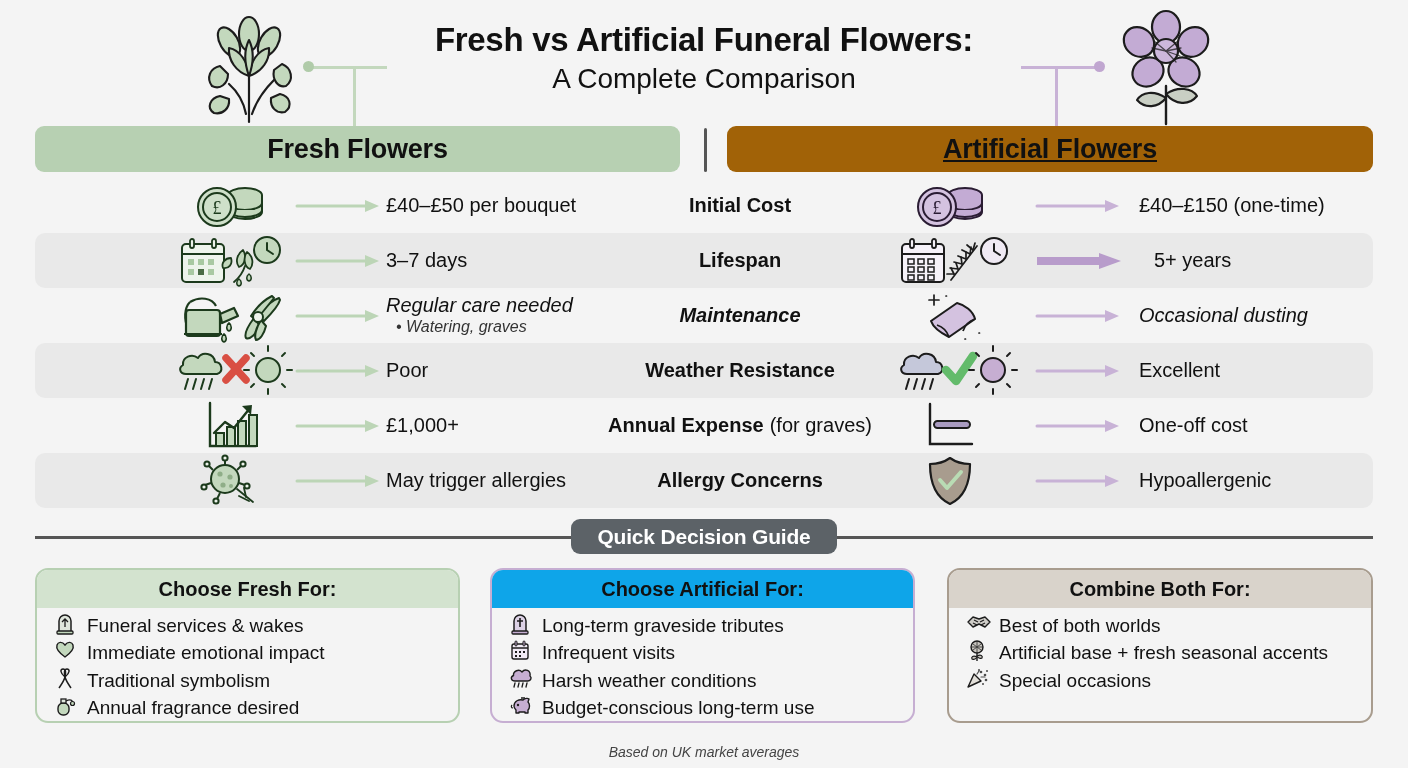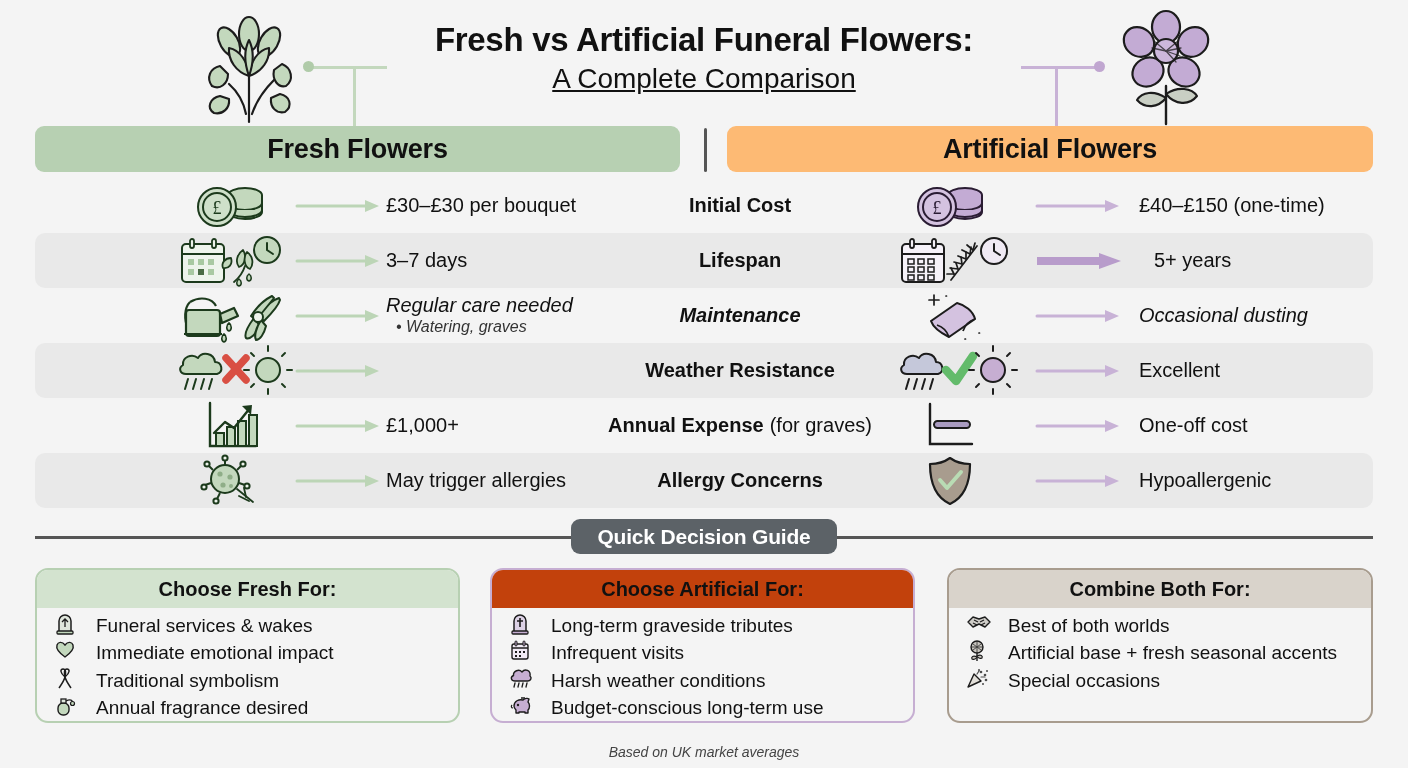--- a/index.html
+++ b/index.html
@@ -16,40 +16,40 @@
   
   .hdr-title-wrap{
     position:absolute; left:330px; top:22px; width:748px;
     text-align:center;
   }
   .hdr-title{
     font-size:33px; font-weight:bold; letter-spacing:-0.3px; color:#111;
     line-height:1.12;
   }
   .hdr-sub{
-    font-size:28px; font-weight:normal; color:#111; line-height:1.25; margin-top:2px;text-decoration:underline;
+    font-size:28px; font-weight:normal; color:#111; line-height:1.25; margin-top:2px;
   }
 
   
   .conn{ position:absolute; }
   .conn-h{ height:3px; }
   .conn-v{ width:3px; }
   .conn-dot{ position:absolute; width:11px; height:11px; border-radius:50%; }
 
   
   .art{ position:absolute; }
 
   
   .colbar{
     position:absolute; top:126px; height:46px; border-radius:9px;
     display:flex; align-items:center; justify-content:center;
   }
   .colbar span{ font-size:27px; font-weight:bold; color:#111; letter-spacing:-0.2px;}
   #bar-fresh{ left:35px; width:645px; background:#b7d0b2; }
-  #bar-art{ left:727px; width:646px; background:#fdba74; }
+  #bar-art{ left:727px; width:646px; background:#a16207;text-decoration:underline; }
   #center-div{
     position:absolute; left:704px; top:128px; width:3px; height:44px;
     background:#555; border-radius:2px;
   }
 
   
   .row{
     position:absolute; left:35px; width:1338px; height:55px;
   }
   .row.alt{ background:#e9e9e9; border-radius:10px; }
@@ -102,28 +102,28 @@
     border-radius:13px; border:2px solid #ccc; overflow:hidden;
     background:#f4f4f4;
     text-align:right;
   }
   .card-head{
     height:38px; display:flex; align-items:center; justify-content:center;
     font-size:20px; font-weight:bold; color:#111;
   }
   .card-body{ padding:5px 0 0 18px; }
   .card-li{
-    display:flex; align-items:flex-start; gap:17px;
+    display:flex; align-items:flex-start; gap:8px;
     font-size:19px; color:#111; line-height:1.33; margin-bottom:2px;
   }
   .card-li .g{ font-size:18px; width:24px; flex:0 0 24px; text-align:center; line-height:1.4;}
   #card-fresh{ left:35px; border-color:#b7d0b2; }
   #card-fresh .card-head{ background:#d3e3cf; }
   #card-art{ left:490px; border-color:#c6aed2; }
-  #card-art .card-head{ background:#c2410c; }
+  #card-art .card-head{ background:#0ea5e9; }
   #card-both{ left:947px; width:426px; border-color:#a89c8e; }
   #card-both .card-head{ background:#d9d3cb; }
 
   #footnote{
     position:absolute; left:0; top:744px; width:1408px; text-align:center;
     font-size:14px; font-style:italic; color:#444;
   }
   svg{ display:block; overflow:visible; }
 </style>
 </head>
@@ -213,21 +213,21 @@
         <text x="24" y="31" font-size="18" font-family="Liberation Serif, serif" text-anchor="middle" fill="#1c3a1c">£</text>
       </svg>
     </div>
     <div class="arrow left">
       <svg width="88" height="14" viewBox="0 0 88 14">
             <path d="M2 7 H72" stroke="#bcd5b6" stroke-width="3" stroke-linecap="round"></path>
             <path d="M70 1 L84 7 L70 13Z" fill="#bcd5b6"></path>
           </svg>
     </div>
     <div class="cell-val left">
-      <div class="main">£30–£30 per bouquet</div>
+      <div class="main">£40–£50 per bouquet</div>
     </div>
     <div class="cell-label">
       <span>Initial Cost</span>
     </div>
     <div class="cell-icon right">
       <svg width="74" height="46" viewBox="0 0 74 46">
         <g fill="#c3abd4" stroke="#2a1c33" stroke-width="2">
           <ellipse cx="52" cy="12" rx="17" ry="7"></ellipse>
               <path d="M35 12 v17 a17 7 0 0 0 34 0 V12"></path>
           <path d="M35 20 a17 7 0 0 0 34 0"></path>
@@ -417,20 +417,23 @@
               <path d="M106 10 L109 7"></path>
         </g>
       </svg>
     </div>
     <div class="arrow left">
       <svg width="88" height="14" viewBox="0 0 88 14">
             <path d="M2 7 H72" stroke="#bcd5b6" stroke-width="3" stroke-linecap="round"></path>
             <path d="M70 1 L84 7 L70 13Z" fill="#bcd5b6"></path>
           </svg>
     </div>
+    <div class="cell-val left">
+      <div class="main">Poor</div>
+    </div>
     <div class="cell-label">
       <span>Weather Resistance</span>
     </div>
     <div class="cell-icon right" style="left:850px; width:135px;">
       <svg width="112" height="50" viewBox="0 0 112 50">
         <path d="M10 28 C4 28 2 22 7 19 C6 11 16 7 22 12 C26 5 38 7 39 16 C46 16 48 26 41 28Z" fill="#c5c8da" stroke="#1c1c1c" stroke-width="2" stroke-linejoin="round"></path>
         <g stroke="#1c1c1c" stroke-width="2" stroke-linecap="round">
               <path d="M12 33 L9 43"></path>
               <path d="M20 33 L17 43"></path>
               <path d="M28 33 L25 43"></path>

